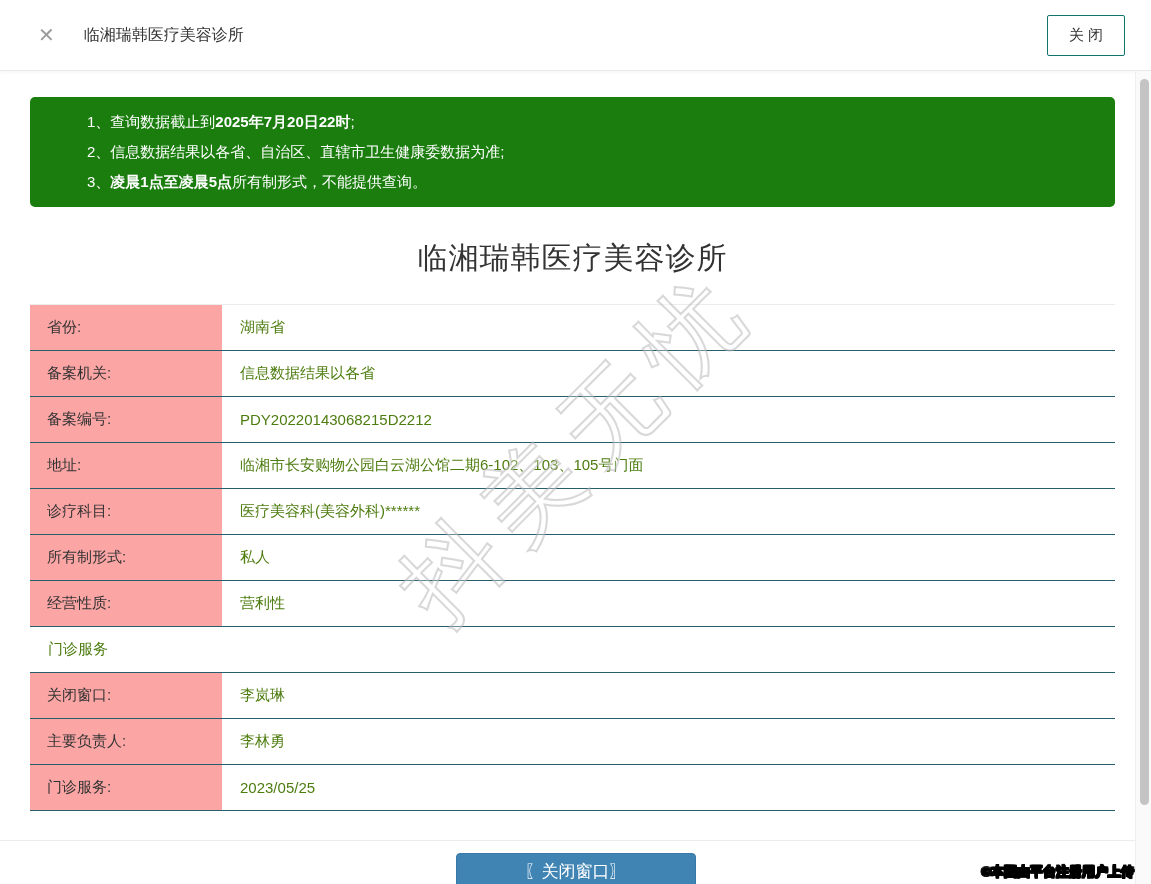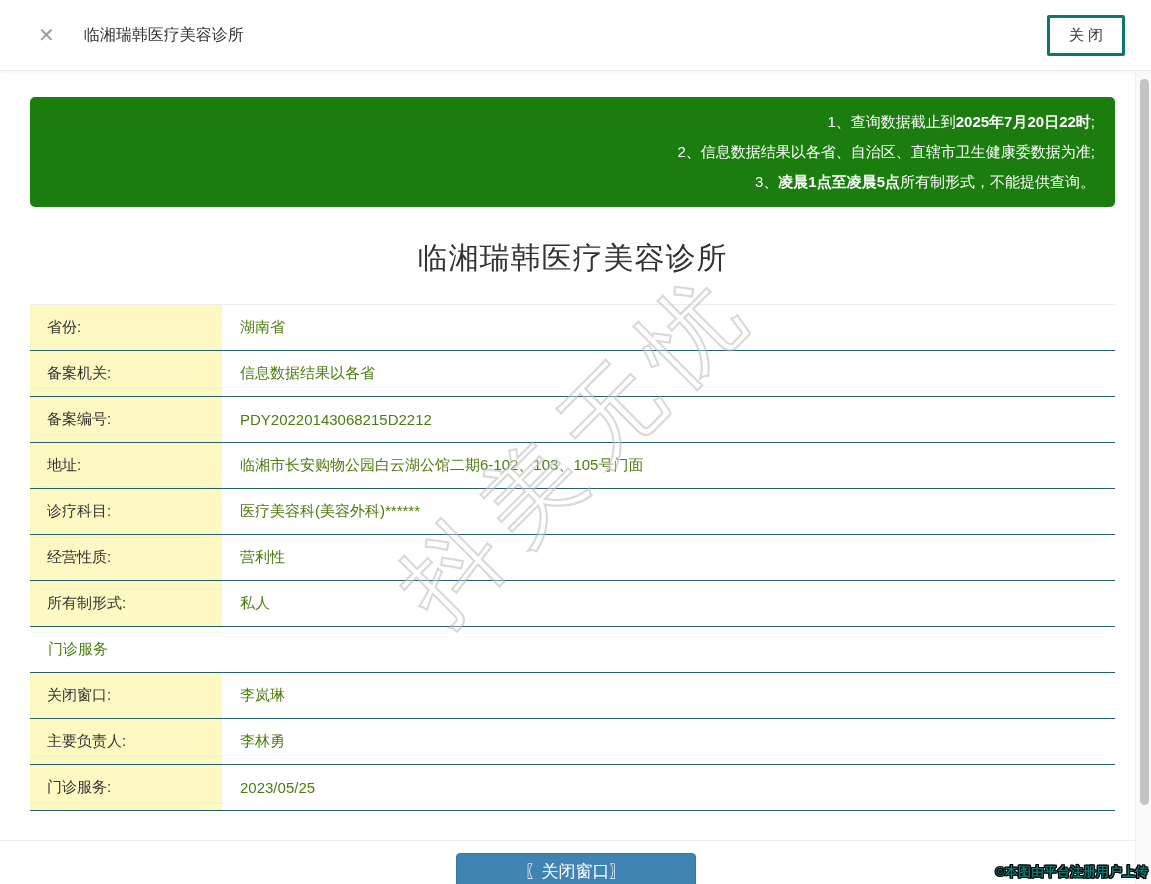--- a/index.html
+++ b/index.html
@@ -30,40 +30,39 @@
     line-height: 1;
     cursor: pointer;
     font-weight: 400;
   }
   .hdr-title { font-size: 16px; color: #333; margin-left: 29px; }
   .close-btn {
     margin-left: auto;
     width: 78px;
     height: 41px;
     background: #fff;
-    border: 3px solid #0f766e;
+    border: 1px solid #0f766e;
     border-radius: 2px;
     font-size: 15px;
     color: #333;
     cursor: pointer;
     font-family: inherit;
   }
 
   
   .content { position: relative; padding: 0 36px 0 30px; }
 
   .notice {
     margin-top: 26px;
     background: #1a7d0e;
     border-radius: 5px;
     color: #fff;
     padding: 10px 20px 10px 57px;
     font-size: 15px;
     line-height: 30px;
-    text-align: right;
   }
   .notice b { font-weight: bold; }
 
   h1.page-title {
     text-align: center;
     font-size: 30px;
     font-weight: 400;
     color: #333;
     margin: 31px 0 25px 0;
     letter-spacing: 1px;
@@ -72,21 +71,21 @@
   .dtable { width: 100%; border-top: 1px solid #ececec; }
   .drow {
     display: flex;
     height: 46px;
     border-bottom: 1px solid #275e6d;
     font-size: 15px;
     align-items: stretch;
   }
   .dlabel {
     width: 192px;
-    background: #fef9c3;
+    background: #fca5a5;
     display: flex;
     align-items: center;
     padding-left: 17px;
     color: #333;
   }
   .dvalue {
     flex: 1;
     display: flex;
     align-items: center;
     padding-left: 18px;
@@ -149,25 +148,25 @@
     top: 7px;
     width: 9px;
     height: 726px;
     background: #c4c4c4;
     border-radius: 5px;
   }
 
   
   .copyright {
     position: absolute;
-    right: 3px;
+    right: 17px;
     bottom: 3px;
     font-size: 13px;
     font-weight: bold;
-    color: #0f766e;
+    color: #000000;
     text-shadow: -1px -1px 0 #000, 1px -1px 0 #000, -1px 1px 0 #000, 1px 1px 0 #000, 0 1px 0 #000, 0 -1px 0 #000, 1px 0 0 #000, -1px 0 0 #000;
     z-index: 7;
   }
 </style>
 </head>
 <body>
 
 <div class="app">
 
   <header class="hdr">
@@ -201,26 +200,26 @@
       </div>
       <div class="drow">
         <div class="dlabel">地址:</div>
         <div class="dvalue">临湘市长安购物公园白云湖公馆二期6-102、103、105号门面</div>
       </div>
       <div class="drow">
         <div class="dlabel">诊疗科目:</div>
         <div class="dvalue">医疗美容科(美容外科)******</div>
       </div>
       <div class="drow">
+        <div class="dlabel">所有制形式:</div>
+        <div class="dvalue">私人</div>
+      </div>
+      <div class="drow">
         <div class="dlabel">经营性质:</div>
         <div class="dvalue">营利性</div>
-      </div>
-      <div class="drow">
-        <div class="dlabel">所有制形式:</div>
-        <div class="dvalue">私人</div>
       </div>
       <div class="drow">
         <div class="dvalue">门诊服务</div>
       </div>
       <div class="drow">
         <div class="dlabel">关闭窗口:</div>
         <div class="dvalue">李岚琳</div>
       </div>
       <div class="drow">
         <div class="dlabel">主要负责人:</div>

